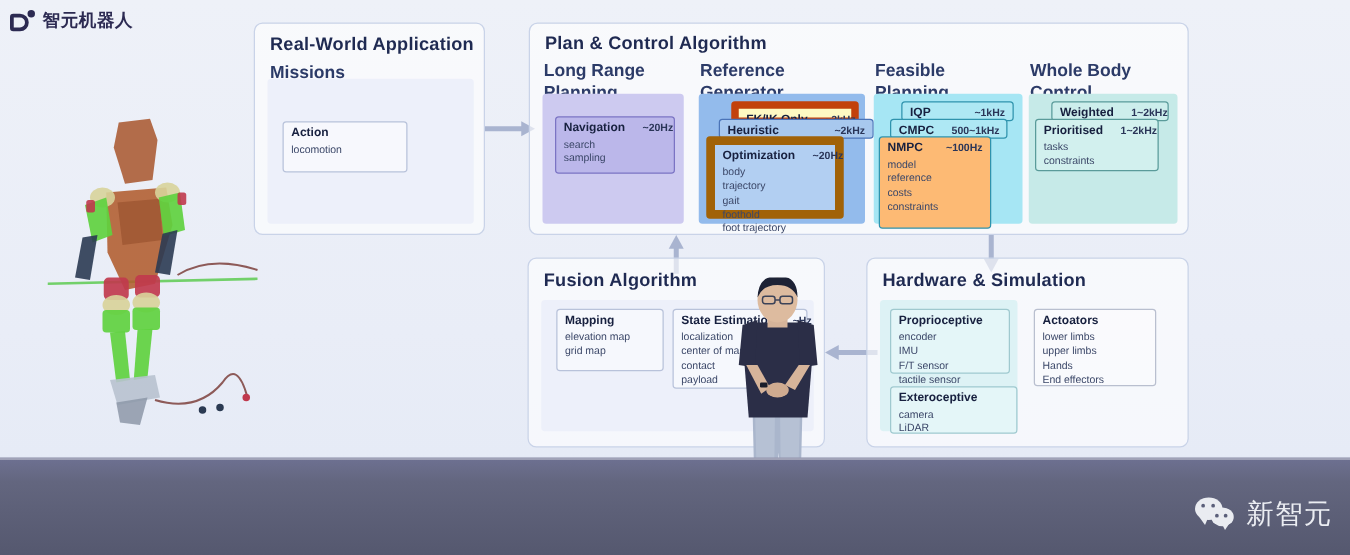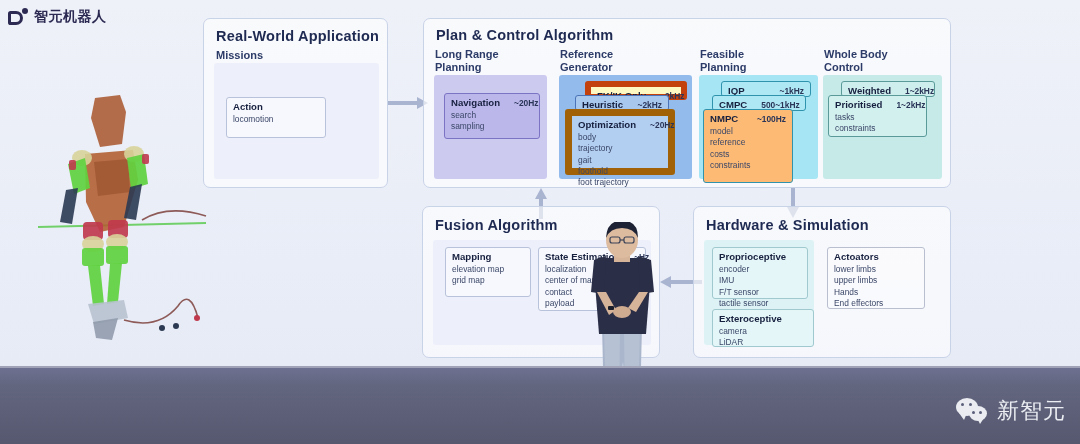--- a/index.html
+++ b/index.html
@@ -71,21 +71,21 @@
 
   
   .panel {
     position:absolute; background: rgba(255,255,255,.62);
     border: 1.3px solid #c9d3e8; border-radius: 7px;
   }
   .panel-title {
     font-size: 14.5px; font-weight: 700; color:#1f2a52; letter-spacing:.2px;
   }
   .sub-label {
-    font-size: 11px; font-weight:700; color:#2c3b68; line-height: 1.18;
+    font-size: 14px; font-weight:700; color:#2c3b68; line-height: 1.18;
   }
   .col-box { position:absolute; border-radius: 3px; }
   .card {
     position: absolute; border-radius: 3px;
     padding: 3px 6px 4px 6px;
   }
   .card-head { display:flex; align-items:baseline; white-space: nowrap; }
   .card-name { font-size: 9.6px; font-weight: 700; color:#17203f; }
   .card-freq { font-size: 8.4px; font-weight: 700; color:#2a3558; margin-left: auto; padding-left: 14px; }
   .card-list { font-size: 8.4px; color:#3b4768; line-height: 1.35; margin-top: 2px; }
@@ -199,21 +199,21 @@
       <div>Reference</div>
       <div>Generator</div>
     </div>
     <div class="col-box" style="left:135px; top:56px; width:133px; height:104px; background:#93bbec;">
       <div class="card" style="left:26px; top:6px; width:102px; height:16px; background:#fef9c3; border:6px solid #c2410c;">
         <div class="card-head">
           <span class="card-name">FK/IK Only</span>
           <span class="card-freq">~2kHz</span>
         </div>
       </div>
-      <div class="card" style="left:16px; top:20px; width:94px; height:16px; background:#a8c8ee; border:1px solid #4b74b8;">
+      <div class="card" style="left:16px; top:20px; width:124px; height:16px; background:#a8c8ee; border:1px solid #4b74b8;">
         <div class="card-head">
           <span class="card-name">Heuristic</span>
           <span class="card-freq">~2kHz</span>
         </div>
       </div>
       <div class="card" style="left:6px; top:34px; width:110px; height:66px; background:#b2cff2; border:7px solid #a16207;">
         <div class="card-head">
           <span class="card-name">Optimization</span>
           <span class="card-freq">~20Hz</span>
         </div>

